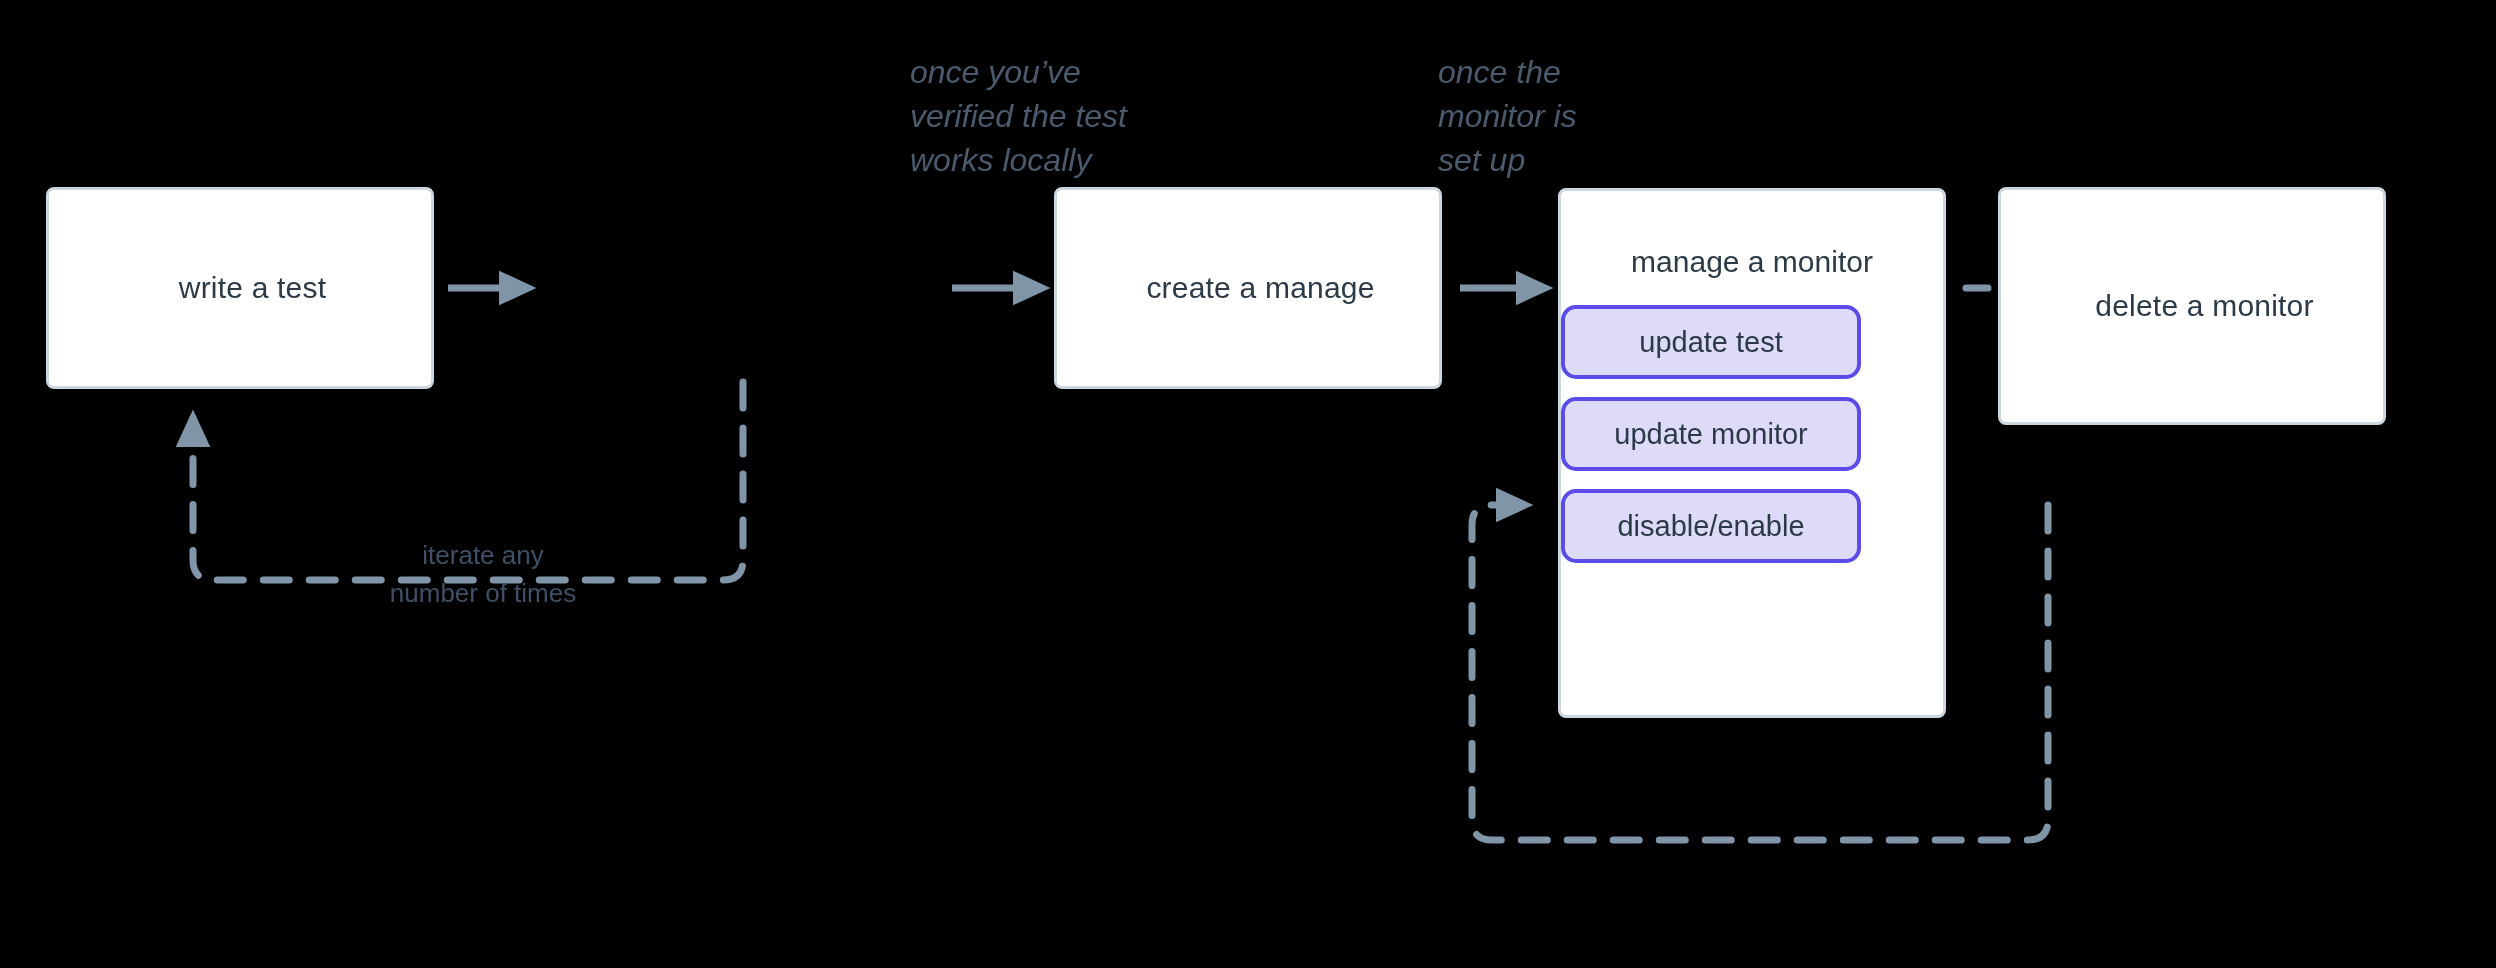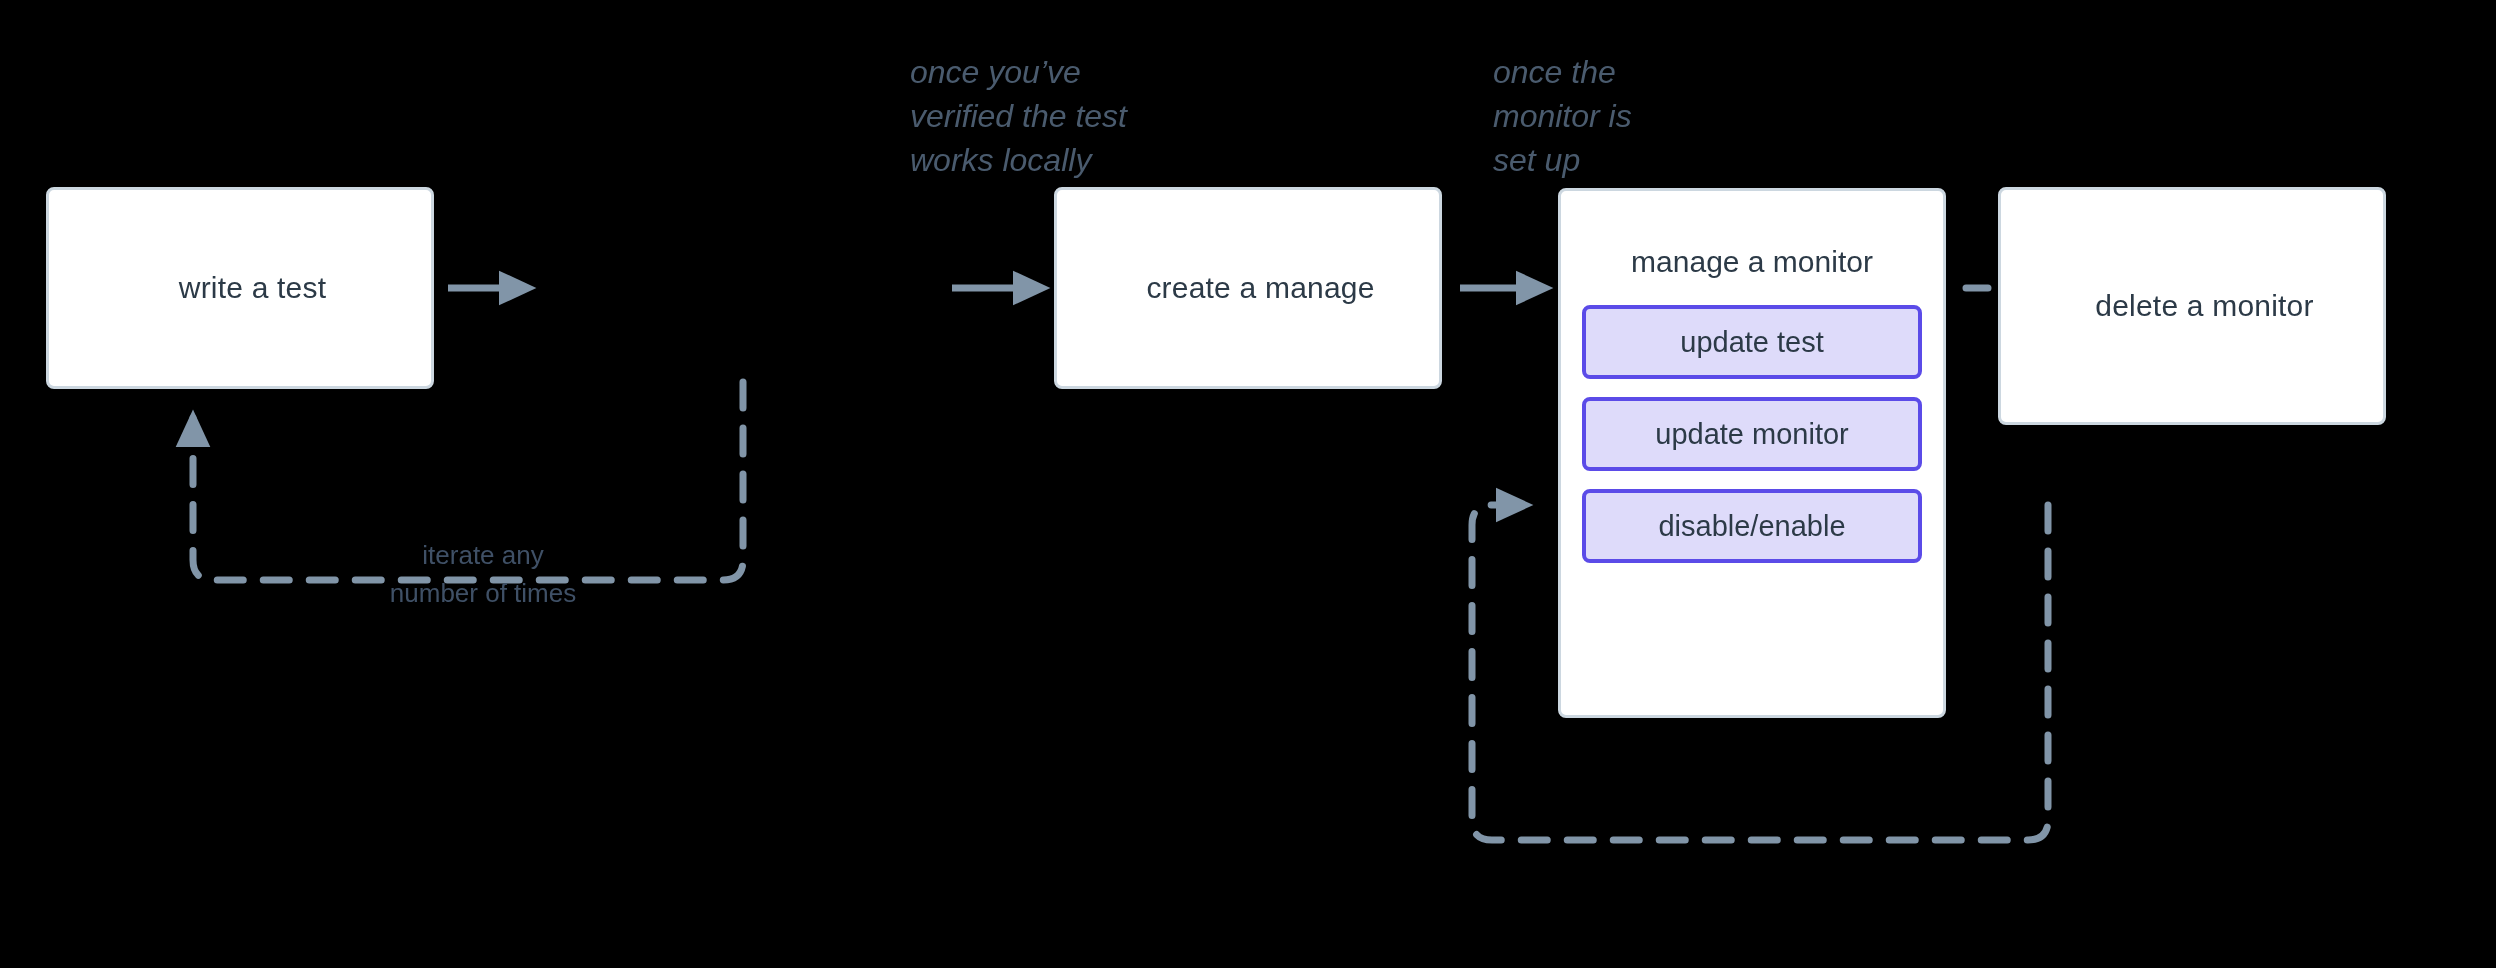--- a/index.html
+++ b/index.html
@@ -36,35 +36,34 @@
     line-height: 1.2;
   }
   .group-node {
     position: absolute;
     background: #ffffff;
     border: 3px solid #ccd7e0;
     border-radius: 8px;
     box-sizing: border-box;
     display: flex;
     flex-direction: column;
-    align-items: center;
   }
   .group-title {
     font-size: 30px;
     color: #2c3a47;
     margin-top: 54px;
     margin-bottom: 26px;
     text-align: center;
   }
   .sub-node {
-    width: 340px;
+    width: 300px;
     height: 74px;
     background: #dedbfa;
     border: 4px solid #5b4be8;
-    border-radius: 8px;
+    border-radius: 15px;
     box-sizing: border-box;
     display: flex;
     align-items: center;
     justify-content: center;
     margin-bottom: 18px;
   }
   .sub-node-label {
     font-size: 29px;
     color: #2c3a47;
     text-align: center;
@@ -145,21 +144,21 @@
   </div>
 
   <div class="node" style="left:1998px; top:187px; width:388px; height:238px;">
     <span class="node-label">delete a monitor</span>
   </div>
 
   <div class="annot" style="left:910px; top:50px;">once you’ve
 verified the test
 works locally</div>
 
-  <div class="annot" style="left:1493px; top:50px;">once the
+  <div class="annot" style="left:1438px; top:50px;">once the
 monitor is
 set up</div>
 
   <div class="loop-label" style="left:328px; top:530px; width:310px;margin-top:7px;">iterate any
 number of times</div>
 
 
 </div>
 
 </body></html>

